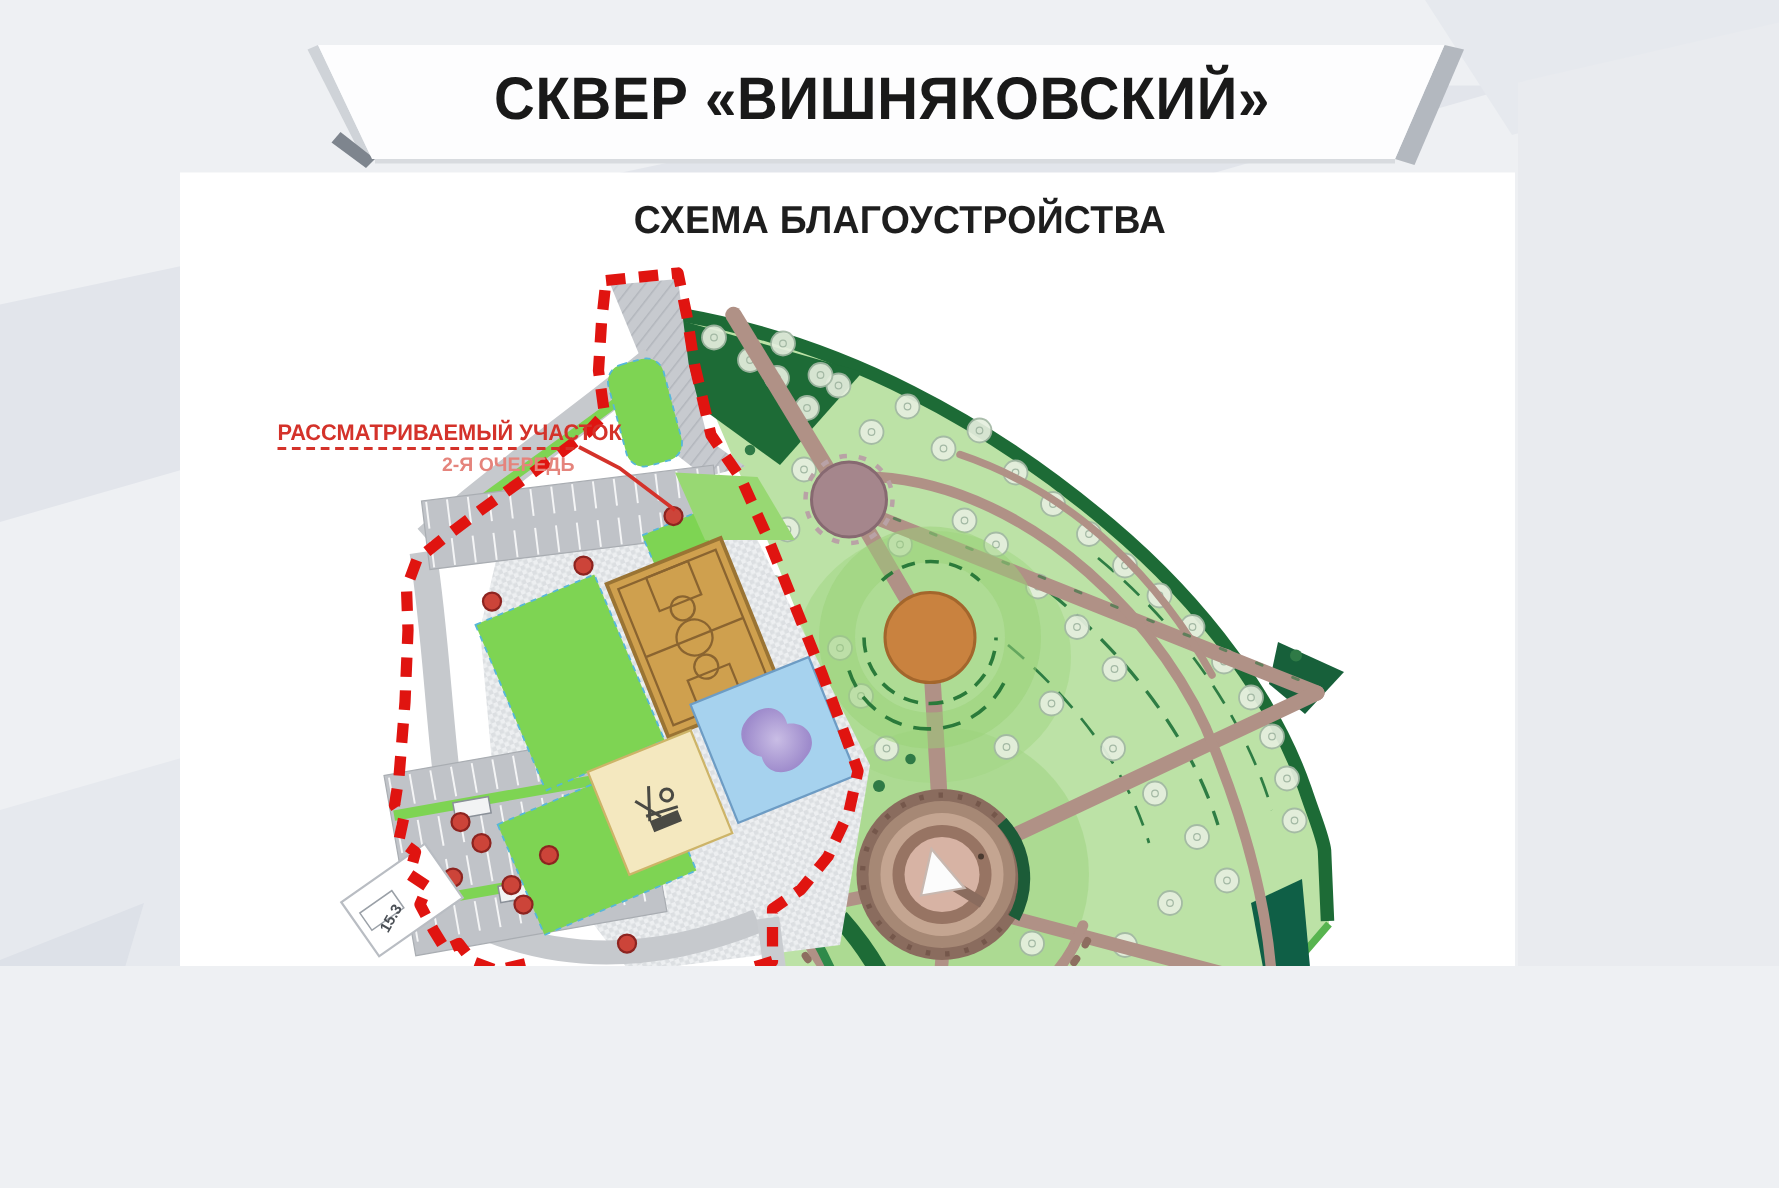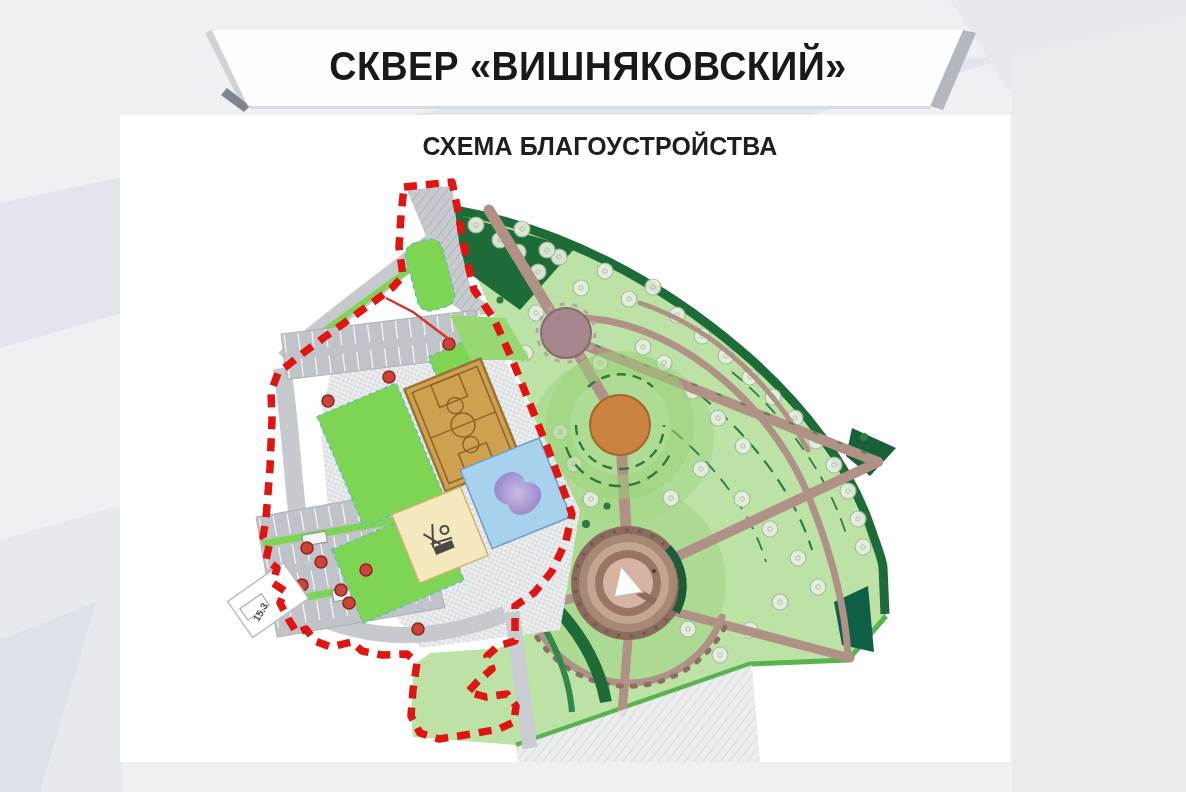--- a/index.html
+++ b/index.html
@@ -1,16 +1,16 @@
 <!DOCTYPE html>
 <html><head>
 <meta charset="utf-8">
 <style>
   html,body{margin:0;padding:0;background:#eef0f3;}
-  .stage{position:relative;width:1186px;height:792px;overflow:hidden;
+  .stage{position:relative;width:1186px;height:644px;overflow:hidden;
          font-family:"Liberation Sans",sans-serif;background:#eef0f3;}
   .stage svg{position:absolute;left:0;top:0;}
   .panel{position:absolute;left:120px;top:115px;width:890px;height:647px;background:#ffffff;}
   .page-title{position:absolute;left:238px;top:44px;width:700px;text-align:center;
       font-size:40px;font-weight:bold;color:#191919;letter-spacing:0.5px;
       transform:scaleX(.94);white-space:nowrap;}
   .page-subtitle{position:absolute;left:408px;top:131px;width:384px;text-align:center;
       font-size:26px;font-weight:bold;color:#1e1e1e;letter-spacing:0.2px;
       transform:scaleX(.96);white-space:nowrap;}
   .callout{position:absolute;left:185px;top:280px;width:204px;color:#d4322a;}
@@ -419,14 +419,18 @@
        L 498,646 L 487,656 L 492,669 L 478,681 L 468,692
        L 486,697 L 507,694 L 516,706 L 514,722 L 499,729
        L 471,734 L 439,739 L 420,733 L 411,716 L 413,690 L 417,663 L 407,654
        L 382,655 L 362,651 L 352,642 L 331,647 L 315,641 L 306,629 L 297,633 L 289,620
        L 280,603 L 285,591 L 273,583 L 277,568 L 266,560 L 269,546 L 263,537
        L 266,518 L 270,468 L 272,420 L 271,392 L 278,373
        L 298,357 L 322,339 L 347,321 L 372,303 L 392,288 L 403,276 L 399,247 L 401,215 Z" stroke="#e01410"></path>
   <polyline points="386,298 413,312 450,340" fill="none" stroke-width="2.5" stroke="#d4322a"></polyline>
 </svg>
 
-
+<div class="callout">
+  <div class="l1">РАССМАТРИВАЕМЫЙ УЧАСТОК</div>
+  <div class="l2">2-Я ОЧЕРЕДЬ</div>
 </div>
 
+</div>
+
 </body></html>

